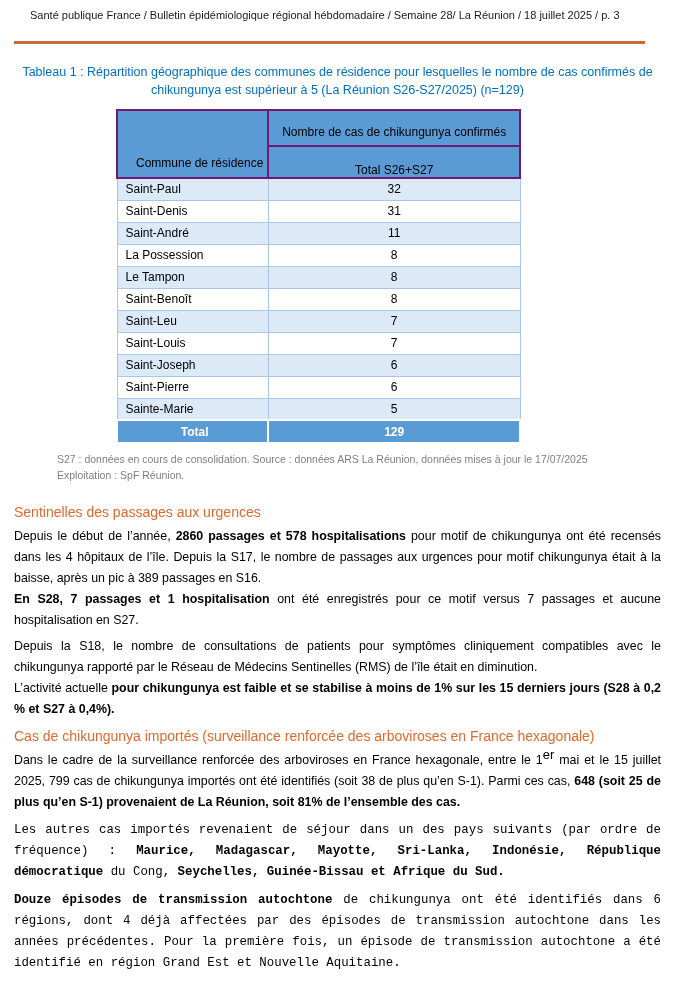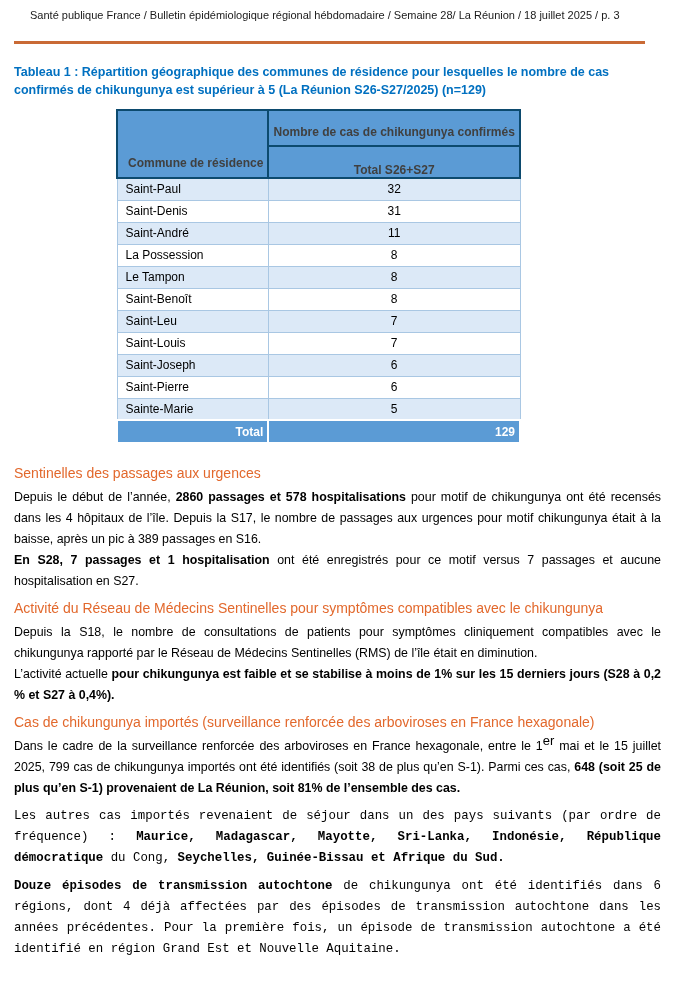--- a/index.html
+++ b/index.html
@@ -25,37 +25,38 @@
     padding:9px 30px 0 30px;
     font-size:11px;line-height:13px;color:#1a1a1a;
   }
   .rule{
     margin:19px 30px 0 14px;
     border:none;height:0;
     border-top:3px solid var(--rule_orange);
   }
   .caption{
     margin:19px 14px 0 14px;
-    font-size:12.5px;font-weight:bold;line-height:18px;
+    font-size:12.5px;font-weight:normal;line-height:18px;
     color:var(--title_blue);
+    text-align:center;
   }
 
   table.cases-table{
     margin:10px 0 0 116px;
     width:405px;
     border-collapse:collapse;
     font-size:12px;
     border:1px solid var(--table_border);
   }
   .cases-table col.c1{width:152px;}
   .cases-table col.c2{width:253px;}
   .cases-table thead th{
     background:var(--table_header_blue);
-    color:#404040;font-weight:bold;
-    border:2px solid #0c4a6e;
+    color:#000000;font-weight:normal;
+    border:2px solid #701a75;
     padding:0;
   }
   .cases-table th.commune-h{
     text-align:right;vertical-align:bottom;
     padding:0 4px 7px 8px;
   }
   .cases-table th.group-h{height:36px;text-align:center;vertical-align:middle;padding-top:8px;}
   .cases-table th.total-h{height:25px;text-align:center;vertical-align:top;padding-top:16px;}
   .cases-table tbody td{
     height:22px;
@@ -66,22 +67,22 @@
   .cases-table tbody td.commune{padding-left:8px;text-align:left;}
   .cases-table tbody td.cases{text-align:center;}
   .cases-table tbody tr:nth-child(odd) td{background:var(--table_row_alt);}
   .cases-table tfoot td{
     height:23px;
     background:var(--table_header_blue);
     color:#fff;font-weight:bold;
     border:2px solid #fff;
     padding:0 4px;
   }
-  .cases-table tfoot td.total-label{padding-left:8px;text-align:right;}
-  .cases-table tfoot td.total-value{text-align:right;}
+  .cases-table tfoot td.total-label{padding-left:8px;text-align:center;}
+  .cases-table tfoot td.total-value{text-align:center;}
 
   .footnote{
     margin:7px 40px 0 57px;
     font-size:10.5px;line-height:16px;
     color:var(--footnote_gray);
   }
 
   h3.section-h{
     margin:21px 14px 0 14px;
     font-size:14px;font-weight:400;line-height:17px;
@@ -170,29 +171,32 @@
       </tr>
     </tbody>
     <tfoot>
       <tr>
         <td class="total-label">Total</td>
         <td class="total-value">129</td>
       </tr>
     </tfoot>
   </table>
 
+  <div class="footnote">
+    <div>S27 : données en cours de consolidation. Source : données ARS La Réunion, données mises à jour le 17/07/2025</div>
+    <div>Exploitation :  SpF Réunion.</div>
+  </div>
 
   <section>
     <h3 class="section-h">Sentinelles des passages aux urgences</h3>
     <p class="body"><span>Depuis le début de l’année, </span><span><b>2860 passages et 578 hospitalisations</b></span><span> pour motif de chikungunya ont été recensés dans les 4 hôpitaux de l’île. Depuis la S17, le nombre de passages aux urgences pour motif chikungunya était à la baisse, après un pic à 389 passages en S16.</span></p>
     <p class="body cont"><span><b>En S28, 7 passages et 1 hospitalisation</b></span><span> ont été enregistrés pour ce motif versus 7 passages et aucune hospitalisation en S27.</span></p>
   </section>
 
   <section>
-    <h3 class="section-h tight">Activité du Réseau de Médecins Sentinelles pour symptômes compatibles avec le chikungunya</h3>
     <p class="body"><span>Depuis la S18, le nombre de consultations de patients pour symptômes cliniquement compatibles avec le chikungunya rapporté par le Réseau de Médecins Sentinelles (RMS) de l’île était en diminution.</span></p>
     <p class="body cont"><span>L’activité actuelle </span><span><b>pour chikungunya est faible et se stabilise à moins de 1% sur les 15 derniers jours (S28 à 0,2 % et S27 à 0,4%).</b></span></p>
   </section>
 
   <section>
     <h3 class="section-h tight">Cas de chikungunya importés (surveillance renforcée des arboviroses en France hexagonale)</h3>
     <p class="body"><span>Dans le cadre de la surveillance renforcée des arboviroses en France hexagonale, entre le 1</span><sup>er</sup><span> mai et le 15 juillet 2025, 799 cas de chikungunya importés ont été identifiés (soit 38 de plus qu’en S-1). Parmi ces cas, </span><span><b>648 (soit 25 de plus qu’en S-1) provenaient de La Réunion, soit 81% de l’ensemble des cas.</b></span></p>
     <p class="body spaced"><span>Les autres cas importés revenaient de séjour dans un des pays suivants (par ordre de fréquence) : </span><span><b>Maurice, Madagascar, Mayotte, Sri-Lanka, Indonésie, République démocratique</b></span><span> du Cong, </span><span><b>Seychelles, Guinée-Bissau et Afrique du Sud.</b></span></p>
     <p class="body spaced"><span><b>Douze épisodes de transmission autochtone</b></span><span> de chikungunya ont été identifiés dans 6 régions, dont 4 déjà affectées par des épisodes de transmission autochtone dans les années précédentes. Pour la première fois, un épisode de transmission autochtone a été identifié en région Grand Est et Nouvelle Aquitaine.</span></p>
   </section>

